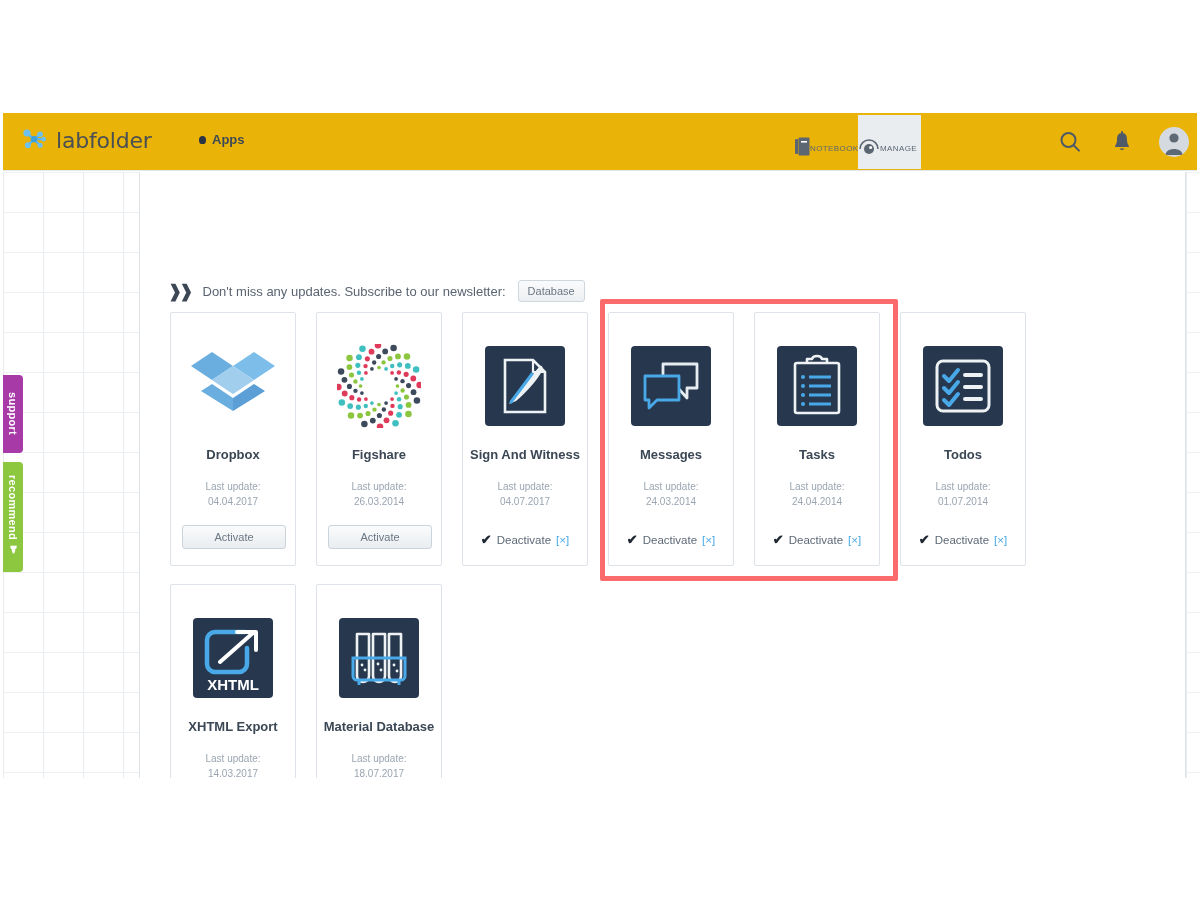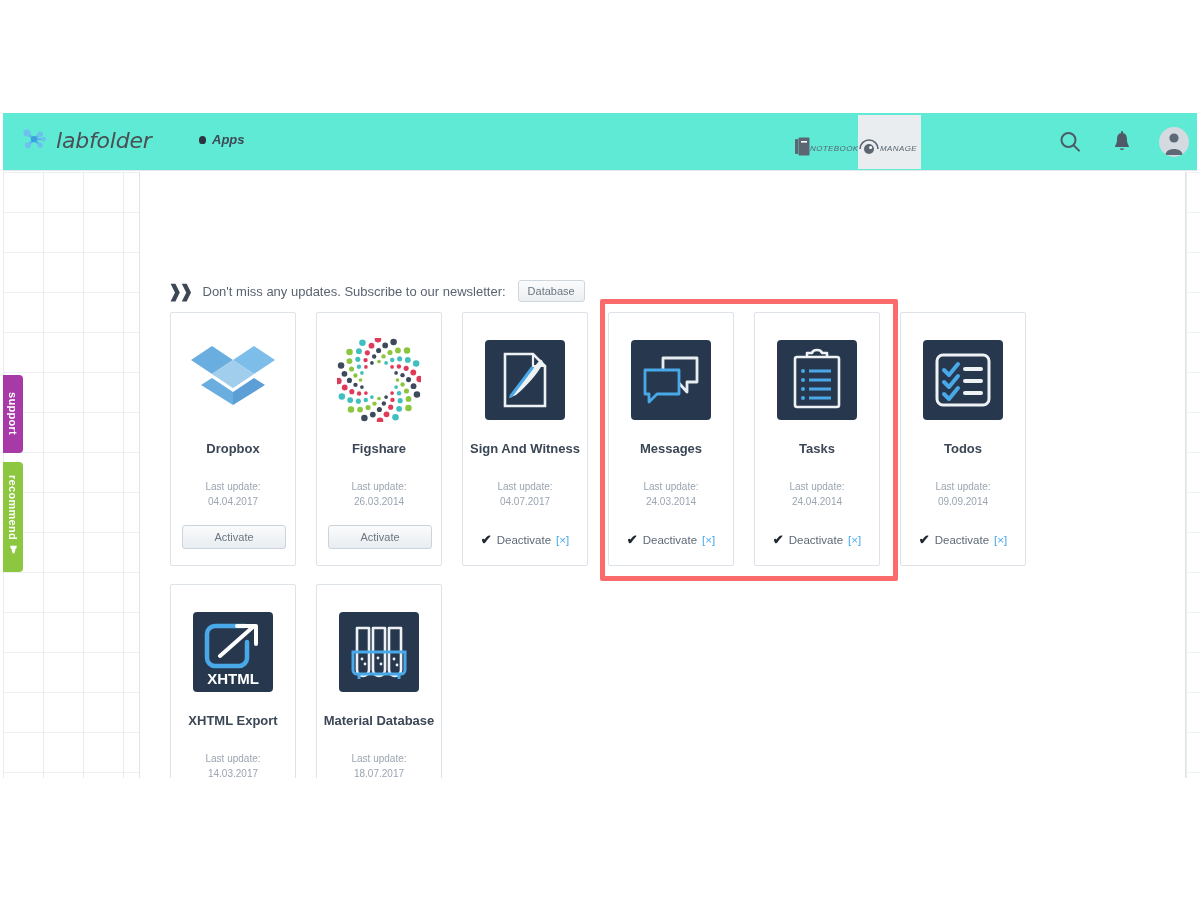--- a/index.html
+++ b/index.html
@@ -19,21 +19,21 @@
     overflow: hidden;
   }
 
   
   .frame-edge-l { position:absolute; left:0; top:113px; width:3px; height:665px; background:#18181a; }
   .frame-edge-r { position:absolute; left:1197px; top:113px; width:3px; height:665px; background:#18181a; }
 
   
   .header {
     position: absolute; left: 3px; top: 0; width: 1194px; height: 58px;
-    background: #5eead4; border-bottom: 1px solid #e3e7ea; font-style: italic;
+    background: #eab308; border-bottom: 1px solid #e3e7ea;
   }
   .logo-wrap { position:absolute; left: 17px; top: 13px; display:flex; align-items:center; gap:8px; }
   .logo-mark { width: 28px; height: 28px; display:block; }
   .logo-text {
     font-size: 22px; color: #4a4f54; letter-spacing: -0.2px;
     font-family: "DejaVu Sans", sans-serif; font-weight: 400;
   }
   .apps-link {
     position:absolute; left: 196px; top: 19px;
     display:flex; align-items:center; gap:6px;
@@ -109,21 +109,21 @@
     border: 5px solid #fb6b6b; border-radius: 2px; pointer-events:none; z-index: 5;
   }
 
   
   .cards { position:absolute; left: 30px; top: 140px; width: 1000px; }
   .card-row { display:flex; gap: 20px; margin-bottom: 18px; }
   .card {
     width: 126px; height: 254px; background:#fff;
     border:1px solid #dde3e8; border-radius:2px;
     display:flex; flex-direction:column; align-items:center;
-    padding-top: 24px; position:relative;
+    padding-top: 30px; position:relative;
   }
   .card-icon { width: 86px; height: 86px; display:flex; align-items:center; justify-content:center; }
   .card-title {
     margin-top: 18px; font-size: 13px; font-weight:bold; color:#3b4755;
     text-align:center; line-height: 1.18; width: 112px;
   }
   .card-meta {
     position:absolute; bottom: 56px; width:100%; text-align:center;
     font-size: 10px; color:#9aa5b1; line-height: 1.5;
   }
@@ -443,21 +443,21 @@
                     <path d="M21 42 L26 47 L35 36" fill="none" stroke="#49a9e8" stroke-width="4" stroke-linecap="round" stroke-linejoin="round"></path>
                     <rect x="40" y="39" width="20" height="4" rx="2" fill="#eef2f5"></rect>
                     <path d="M21 54 L26 59 L35 48" fill="none" stroke="#49a9e8" stroke-width="4" stroke-linecap="round" stroke-linejoin="round"></path>
                     <rect x="40" y="51" width="20" height="4" rx="2" fill="#eef2f5"></rect>
                   </svg>
                 </div>
               </div>
               <div class="card-title">Todos</div>
               <div class="card-meta">
                 <div>Last update:</div>
-                <div>09.09.2014</div>
+                <div>01.07.2014</div>
               </div>
               <div class="deact">
                 <span class="chk">✔</span>
                 <span>Deactivate</span>
                 <span class="xx">[×]</span>
               </div>
             </div>
           </div>
 
           <div class="card-row">

